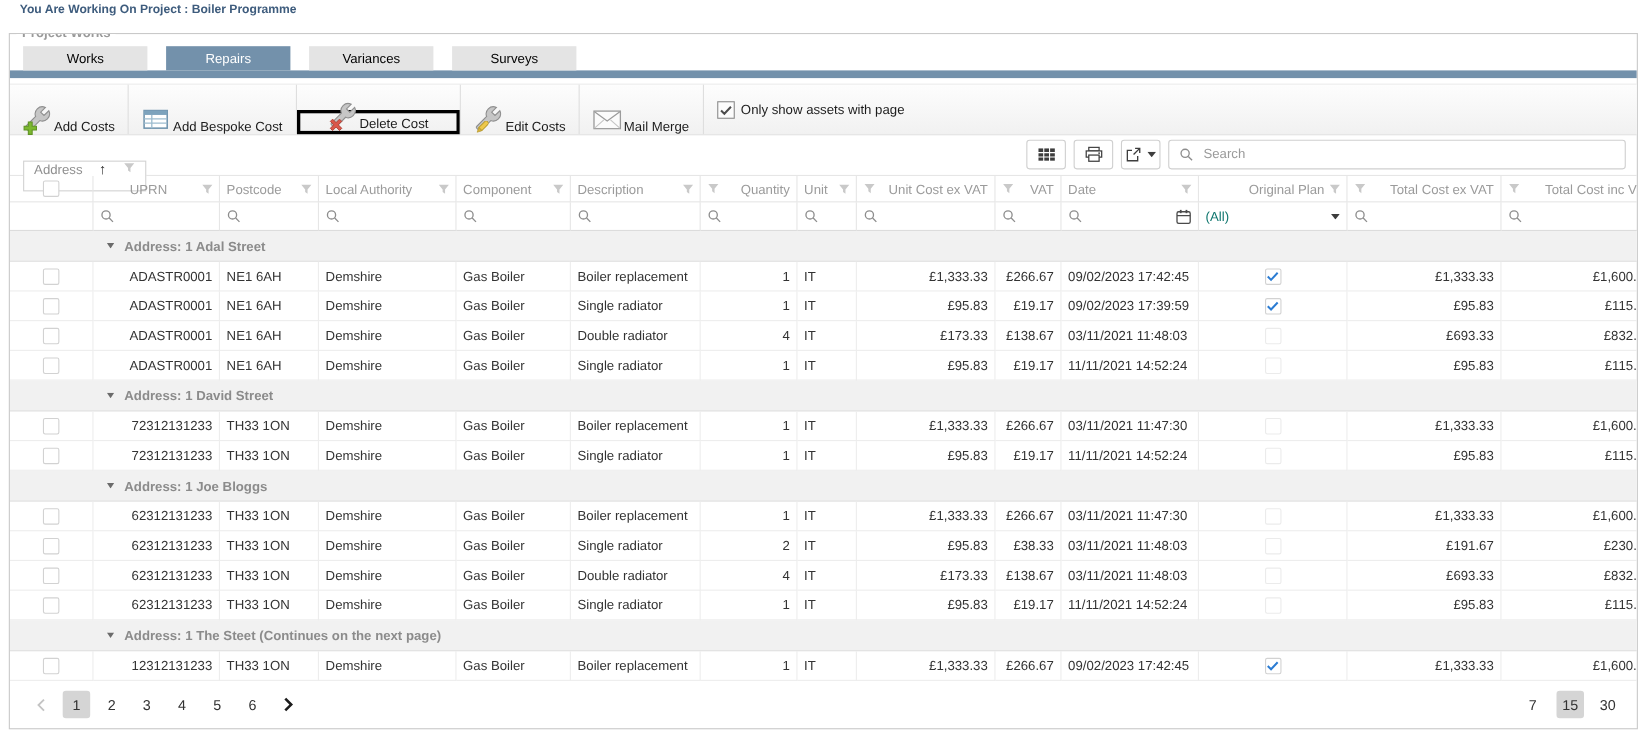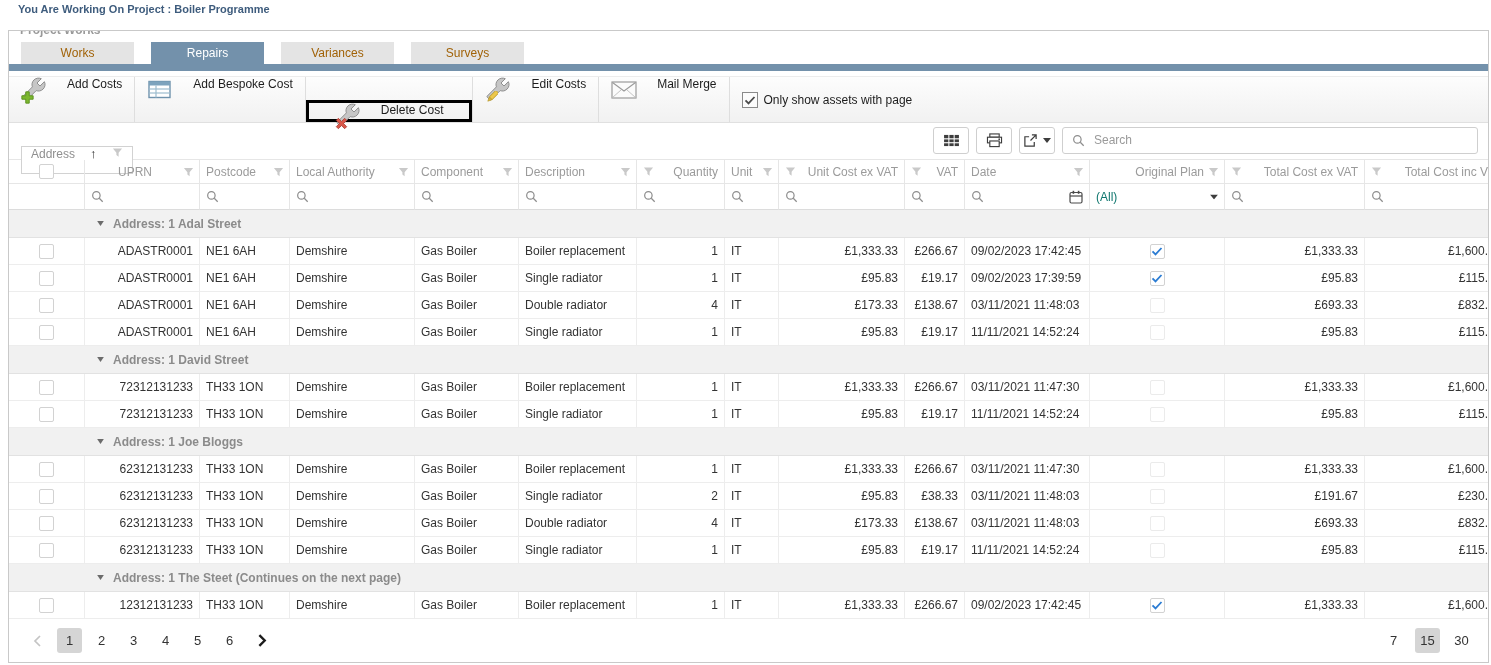--- a/index.html
+++ b/index.html
@@ -3,28 +3,28 @@
 <meta charset="utf-8">
 <style>
   html,body{margin:0;padding:0;}
   body{width:1491px;height:665px;overflow:hidden;background:#fff;position:relative;
        font-family:"Liberation Sans",sans-serif;font-size:12px;color:#333;}
   .banner{position:absolute;top:3px;left:18px;font-size:11px;font-weight:bold;color:#3e5c7d;}
   .panel{position:absolute;left:8px;right:2px;top:30px;bottom:2px;border:1px solid #c9c9c9;background:#fff;overflow:hidden;}
   .panel-legend{position:absolute;top:-8px;left:6px;background:#fff;padding:0 5px;font-size:12px;font-weight:bold;color:#9a9a9a;z-index:3;}
   
   .tabs{display:flex;margin:11px 0 0 12px;height:22px;}
-  .tab{width:113px;text-align:center;line-height:22px;font-size:12px;background:#e4e4e4;color:#a16207;}
+  .tab{width:113px;text-align:center;line-height:22px;font-size:12px;background:#e4e4e4;color:#000000;}
   .tab + .tab{margin-left:17px;}
   .tab.active{background:#7391ab;color:#fff;}
   .accentbar{height:7px;background:#7391ab;}
   
   .toolbar{margin-top:5px;height:45px;display:flex;align-items:stretch;background:linear-gradient(#fdfdfd,#f1f1f1);
            border-top:1px solid #ececec;border-bottom:1px solid #e0e0e0;}
-  .tbtn{display:flex;align-items:flex-start;gap:20px;padding:0 12px;font-size:12px;color:#1c1c1c;box-sizing:border-box;}
+  .tbtn{display:flex;align-items:flex-end;gap:2px;padding:0 12px;font-size:12px;color:#1c1c1c;box-sizing:border-box;}
   .tbtn.hl{border:3px solid #000;padding:0 26px;margin-top:23px;}
   .tsep{width:1px;background:#dedede;}
   .ticon{position:relative;width:26px;height:26px;display:inline-block;flex:0 0 auto;}
   .ticon .wrench{width:24px;height:24px;position:absolute;top:0;left:1px;}
   .ticon .badge{position:absolute;left:0;bottom:-1px;width:13px;height:13px;}
   .ticon.flat{display:inline-flex;align-items:center;justify-content:center;}
   .tcheck{display:flex;align-items:center;gap:6px;padding:0 12px;font-size:12px;color:#1c1c1c;}
   .cbx{width:14px;height:14px;border:1px solid #8a8a8a;background:#fcfcfc;display:inline-flex;align-items:center;justify-content:center;box-sizing:content-box;}
   
   .grouppanel{height:34px;display:flex;align-items:center;padding:0 10px 0 12px;}

